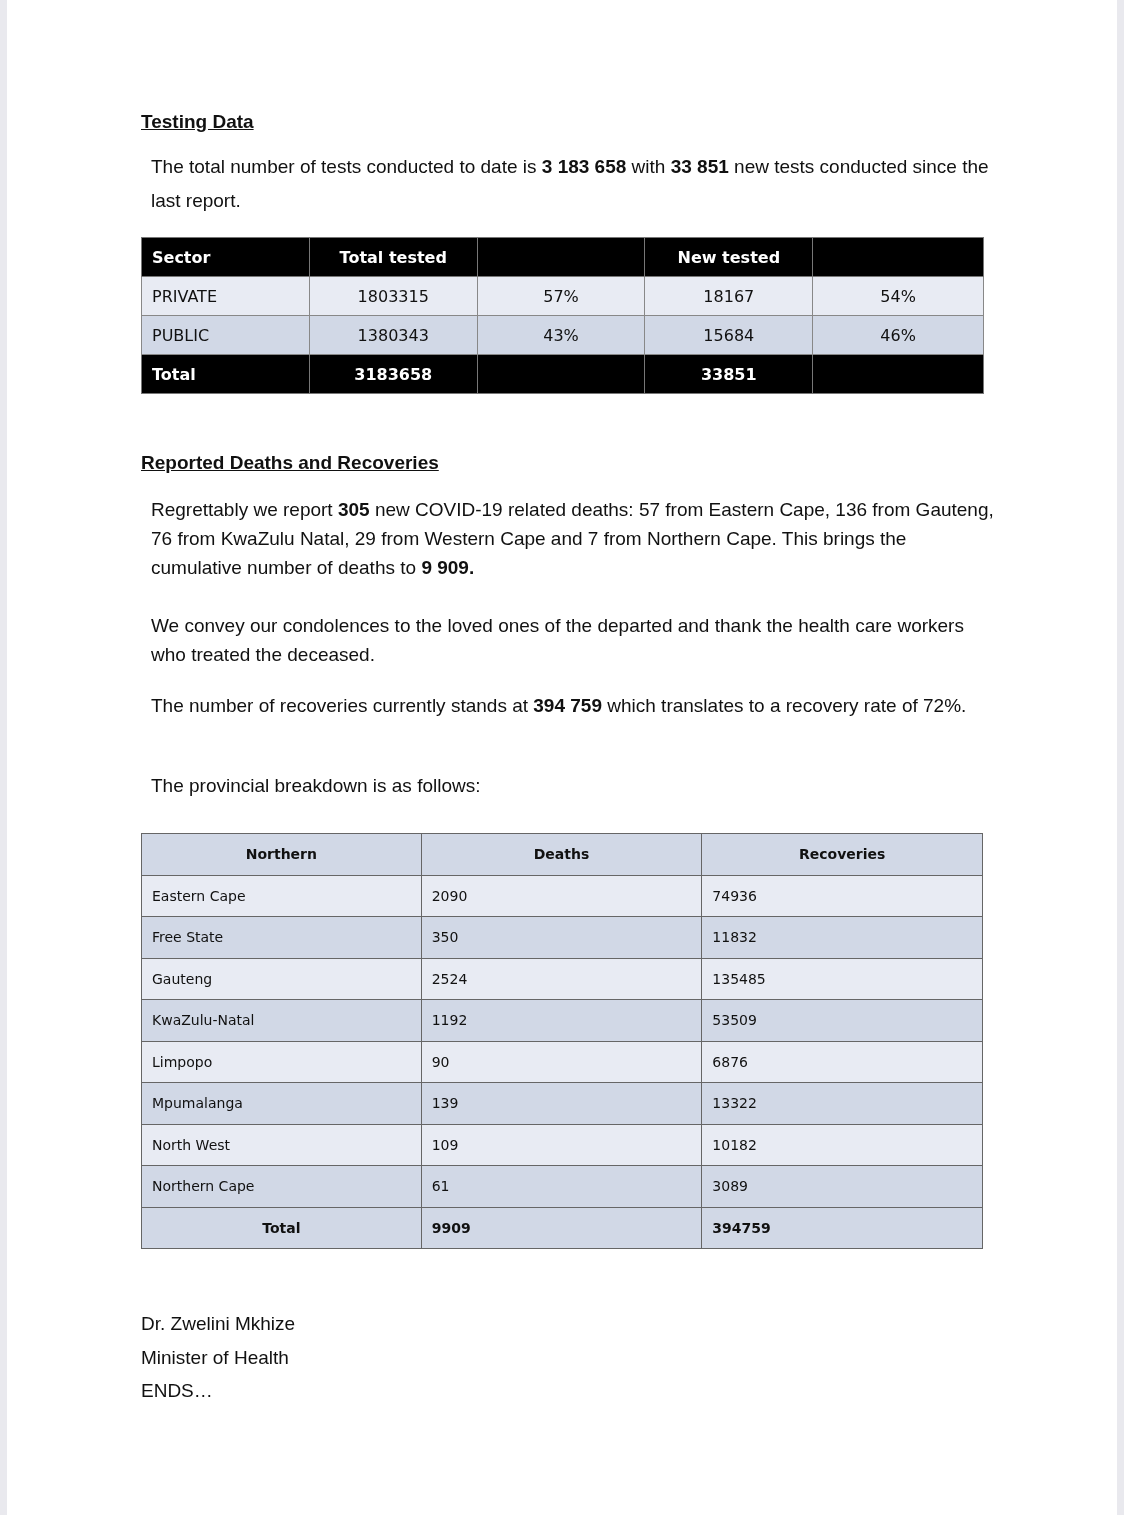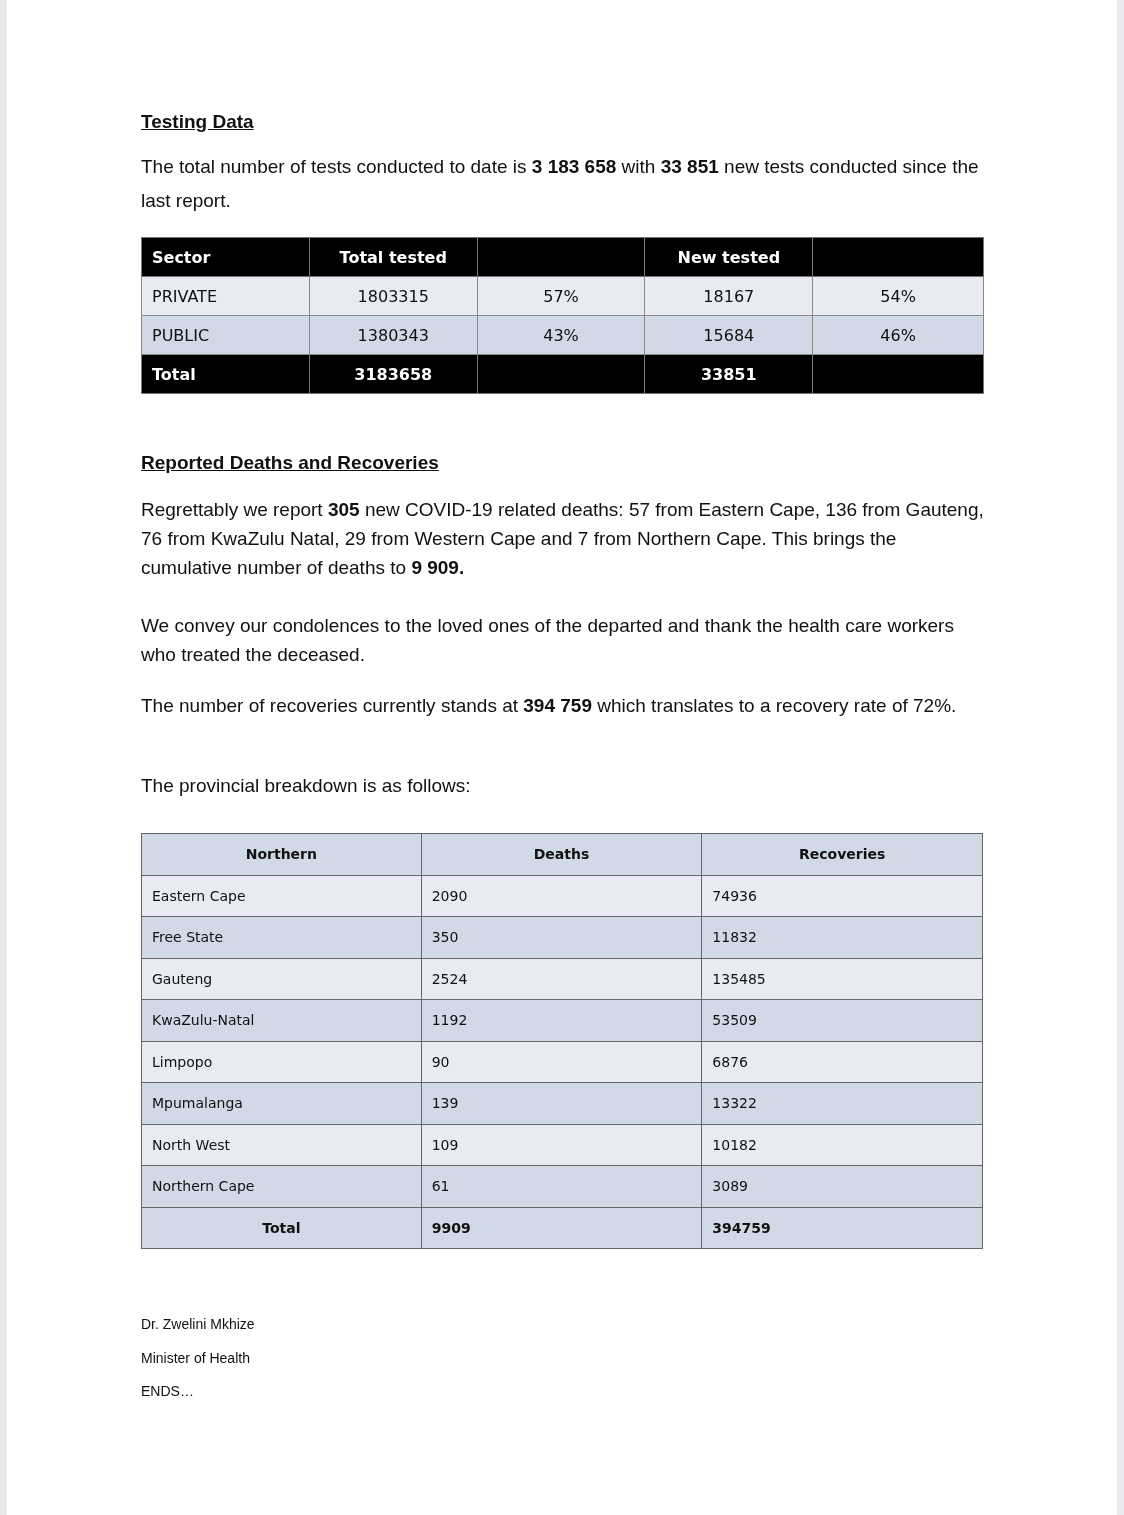--- a/index.html
+++ b/index.html
@@ -19,21 +19,21 @@
     .content {
       position: absolute; left: 134px; top: 0;
       width: 850px;
     }
     .heading {
       position: absolute; left: 0;
       font-size: 19px; font-weight: bold; text-decoration: underline;
       margin: 0;
     }
     .para {
-      position: absolute; left: 0; width: 850px;
+      position: absolute; left: 10px; width: 850px;
       font-size: 19px; line-height: 29px; margin: 0;
     }
     .para b { font-weight: bold; }
     .para.loose { line-height: 34px; }
 
     table { border-collapse: collapse; position: absolute; left: 0; font-family: "DejaVu Sans", sans-serif; }
     
     .tt { width: 843px; top: 237px; font-size: 16px; }
     .tt td { border: 1.5px solid #888; height: 39px; padding: 0 10px; box-sizing: border-box; }
     .tt tr.hdr td, .tt tr.tot td { background: #000; color: #fff; font-weight: bold; border-color: #777; }
@@ -45,21 +45,21 @@
     
     .pt { width: 842px; top: 833px; font-size: 14px; }
     .pt td { border: 1.5px solid #666; height: 41.5px; padding: 0 10px; box-sizing: border-box; }
     .pt tr.hdr td { background: #d1d8e6; font-weight: bold; text-align: center; }
     .pt tr.odd td { background: #e8ebf3; }
     .pt tr.even td { background: #d1d8e6; }
     .pt tr.tot td { background: #d1d8e6; font-weight: bold; }
     .pt .num { text-align: left; }
     .pt .ctr { text-align: center; }
 
-    .sig { position: absolute; left: 0; font-size: 14px; line-height: 34px; margin: 0; }
+    .sig { position: absolute; left: 0; font-size: 19px; line-height: 34px; margin: 0; }
   </style>
 </head>
 <body>
 
 <div class="page">
   <div class="content">
 
     <h2 class="heading" style="top:111px;">Testing Data</h2>
 
     <p class="para loose" style="top:150px;"><span>The total number of tests conducted to date is </span><b>3 183 658</b><span> with </span><b>33 851</b><span> new tests conducted since the last report.</span></p>

